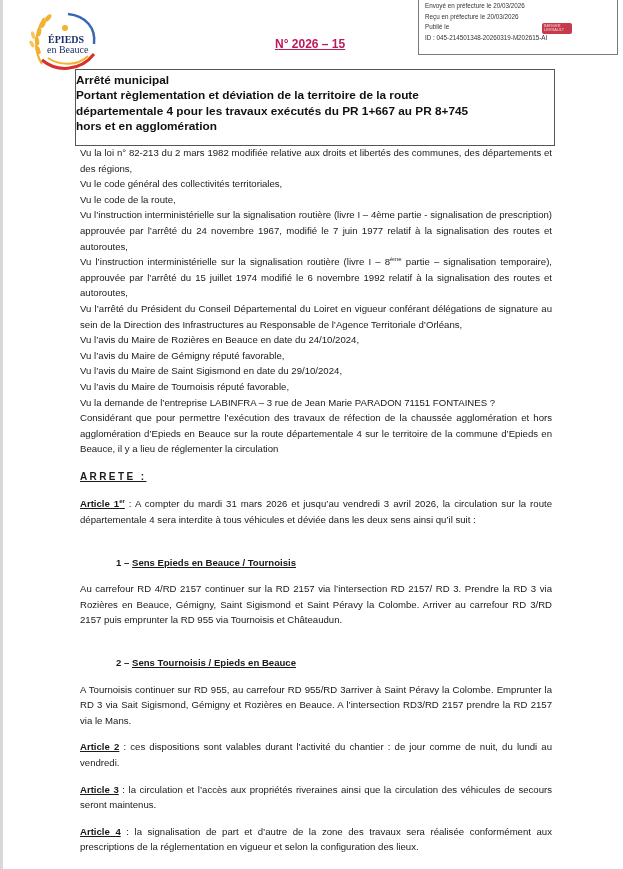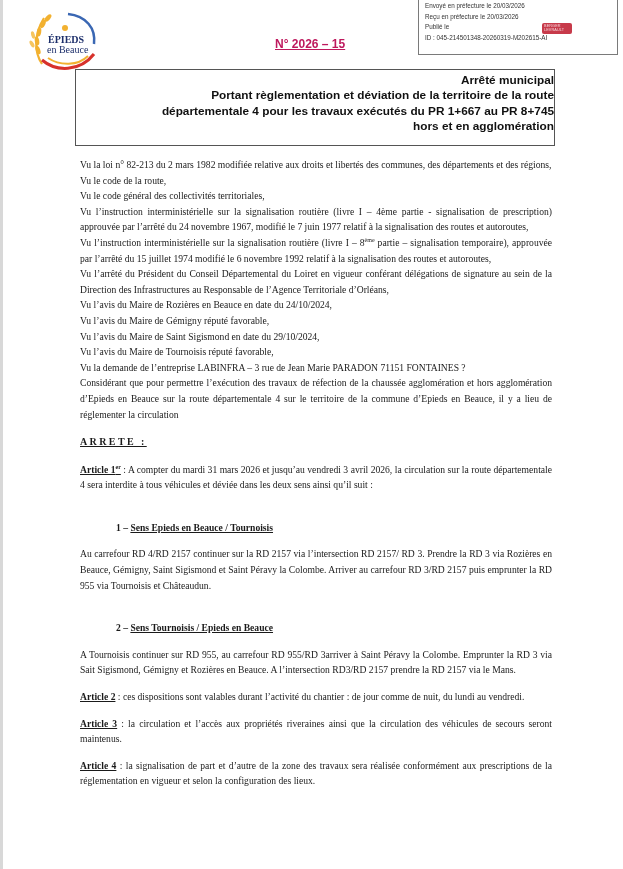--- a/index.html
+++ b/index.html
@@ -31,28 +31,28 @@
     }
 
     .doc-number {
       position: absolute; left: 275px; top: 37px;
       font-family: "Liberation Sans", sans-serif; font-weight: bold; font-size: 12px;
       text-decoration: underline; color: #be185d;
     }
 
     .title-box {
       position: absolute; left: 75px; top: 69px; width: 480px; height: 77px;
-      border: 1px solid #555; text-align: right;
+      border: 1px solid #555; text-align: left;
       font-family: "Liberation Sans", sans-serif; font-weight: bold; font-size: 11.8px;
       line-height: 15.4px; padding-top: 3px; color: #111;
     }
 
     .content {
-      position: absolute; left: 80px; top: 157px; width: 472px;
-      font-family: Liberation Serif, serif; font-size: 9.6px; line-height: 15.6px;
+      position: absolute; left: 80px; top: 145px; width: 472px;
+      font-family: Liberation Sans, sans-serif; font-size: 9.6px; line-height: 15.6px;
       color: #1a1a1a;
     }
     .just { text-align: justify; text-align-last: left; }
     sup { font-size: 6px; line-height: 0; vertical-align: super; }
 
     .arrete-heading {
       font-weight: bold; letter-spacing: 2.4px; text-decoration: underline;
       margin-top: 12px; margin-bottom: 12px; font-size: 10px;
     }
     .article-label { font-weight: bold; text-decoration: underline; }
@@ -103,22 +103,22 @@
 
 <div class="title-box">
   <div>Arrêté municipal</div>
   <div>Portant règlementation et déviation de la territoire de la route</div>
   <div>départementale 4 pour les travaux exécutés du PR 1+667 au PR 8+745</div>
   <div>hors et en agglomération</div>
 </div>
 
 <div class="content">
   <div class="just">Vu la loi n° 82-213 du 2 mars 1982 modifiée relative aux droits et libertés des communes, des départements et des régions,</div>
+  <div>Vu le code général des collectivités territoriales,</div>
   <div>Vu le code de la route,</div>
-  <div>Vu le code général des collectivités territoriales,</div>
   <div class="just">Vu l’instruction interministérielle sur la signalisation routière (livre I – 4ème partie - signalisation de prescription) approuvée par l’arrêté du 24 novembre 1967, modifié le 7 juin 1977 relatif à la signalisation des routes et autoroutes,</div>
   <div class="just"><span>Vu l’instruction interministérielle sur la signalisation routière (livre I – 8</span><sup>ème</sup><span> partie – signalisation temporaire), approuvée par l’arrêté du 15 juillet 1974 modifié le 6 novembre 1992 relatif à la signalisation des routes et autoroutes,</span></div>
   <div class="just">Vu l’arrêté du Président du Conseil Départemental du Loiret en vigueur conférant délégations de signature au sein de la Direction des Infrastructures au Responsable de l’Agence Territoriale d’Orléans,</div>
   <div>Vu l’avis du Maire de Rozières en Beauce en date du 24/10/2024,</div>
   <div>Vu l’avis du Maire de Gémigny réputé favorable,</div>
   <div>Vu l’avis du Maire de Saint Sigismond en date du 29/10/2024,</div>
   <div>Vu l’avis du Maire de Tournoisis réputé favorable,</div>
   <div>Vu la demande de l’entreprise LABINFRA – 3 rue de Jean Marie PARADON 71151 FONTAINES ?</div>
   <div class="just">Considérant que pour permettre l’exécution des travaux de réfection de la chaussée agglomération et hors agglomération d’Epieds en Beauce sur la route départementale 4 sur le territoire de la commune d’Epieds en Beauce, il y a lieu de réglementer la circulation</div>
 

